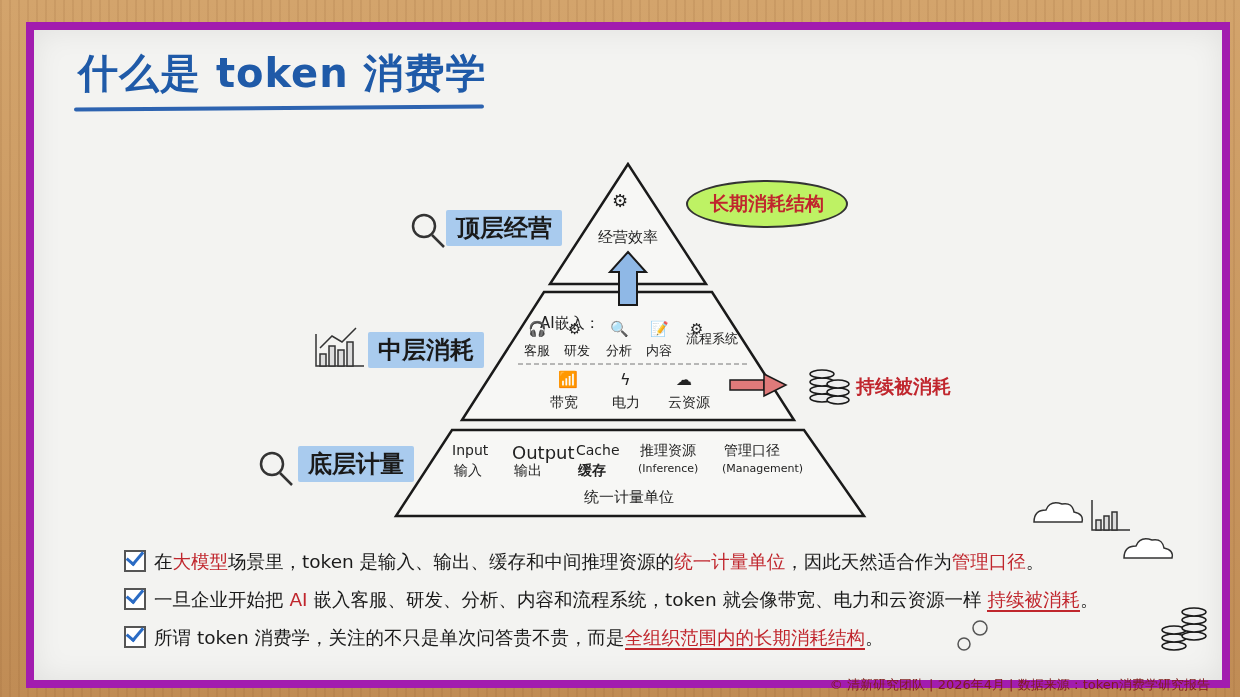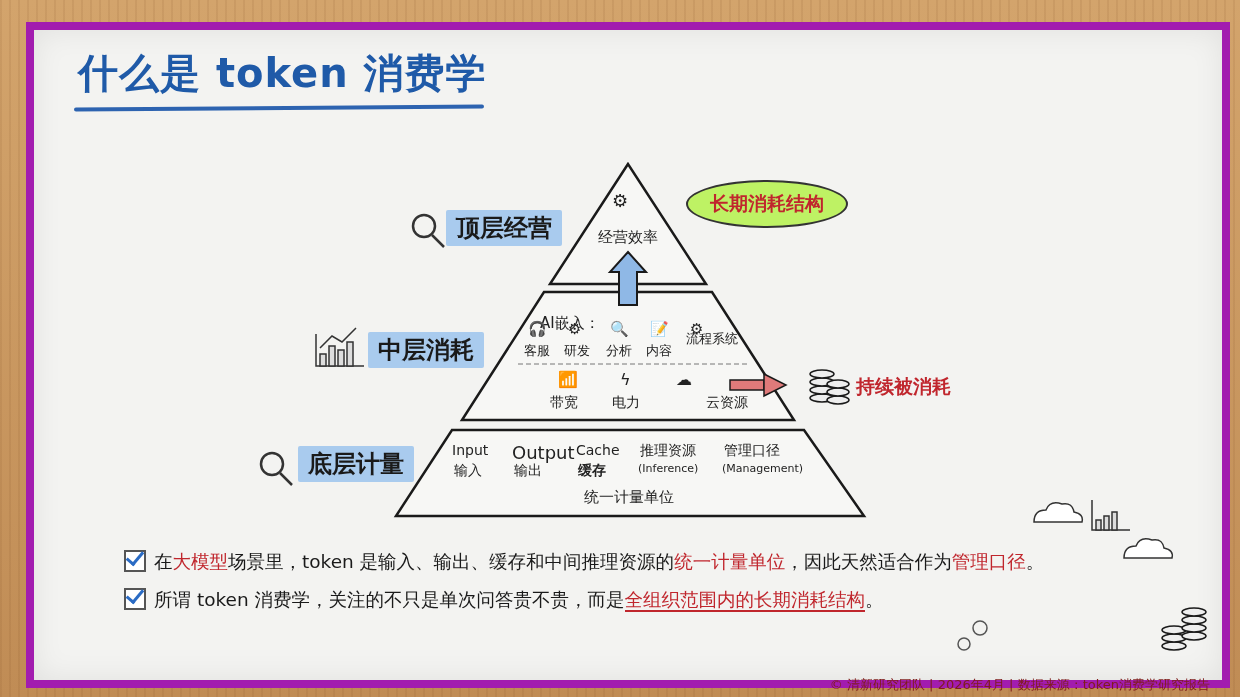--- a/index.html
+++ b/index.html
@@ -123,21 +123,21 @@
       <div class="lbl" style="left: 612px; top: 312px;">内容</div>
       <div class="lbl" style="left: 656px; top: 290px; font-size: 15px;">⚙</div>
       <div class="lbl" style="left: 652px; top: 300px;">流程系统</div>
     </div>
   <div id="resources">
       <div class="lbl" style="left: 524px; top: 340px; font-size: 16px;">📶</div>
       <div class="lbl" style="left: 516px; top: 364px; font-size: 14px;">带宽</div>
       <div class="lbl" style="left: 586px; top: 340px; font-size: 16px;">ϟ</div>
       <div class="lbl" style="left: 578px; top: 364px; font-size: 14px;">电力</div>
       <div class="lbl" style="left: 642px; top: 340px; font-size: 16px;">☁</div>
-      <div class="lbl" style="left: 634px; top: 364px; font-size: 14px; margin-left: 38px;">云资源</div>
+      <div class="lbl" style="left: 634px; top: 364px; font-size: 14px;">云资源</div>
     </div>
   <div class="persist">持续被消耗</div>
 
   <div class="side-label" style="left:264px;top:416px;">底层计量</div>
   <div id="bottom-items">
       <div class="lbl" style="left: 418px; top: 412px; font-size: 14px;">Input</div>
       <div class="lbl" style="left: 420px; top: 432px; font-size: 14px;">输入</div>
       <div class="lbl" style="left: 478px; top: 412px; font-size: 18px;">Output</div>
       <div class="lbl" style="left: 480px; top: 432px; font-size: 14px;">输出</div>
       <div class="lbl" style="left: 542px; top: 412px; font-size: 14px;">Cache</div>
@@ -149,18 +149,22 @@
     </div>
   <div class="lbl" style="left:540px;top:458px;width:110px;font-size:15px;">统一计量单位</div>
 
   <div class="bullets" id="bullets">
       <div class="bullet">
         <span class="chk"></span>
         <span><span>在</span><span class="red">大模型</span><span>场景里，token 是输入、输出、缓存和中间推理资源的</span><span class="red">统一计量单位</span><span>，因此天然适合作为</span><span class="red">管理口径</span><span>。</span></span>
       </div>
       <div class="bullet">
         <span class="chk"></span>
+        <span><span>一旦企业开始把 </span><span class="red">AI</span><span> 嵌入客服、研发、分析、内容和流程系统，token 就会像带宽、电力和云资源一样 </span><span class="red ul-red">持续被消耗</span><span>。</span></span>
+      </div>
+      <div class="bullet">
+        <span class="chk"></span>
         <span><span>所谓 token 消费学，关注的不只是单次问答贵不贵，而是</span><span class="red ul-red">全组织范围内的长期消耗结构</span><span>。</span></span>
       </div>
     </div>
 </div>
 
 <div class="footer">© 清新研究团队 | 2026年4月 | 数据来源：token消费学研究报告</div>
 
 </body></html>

